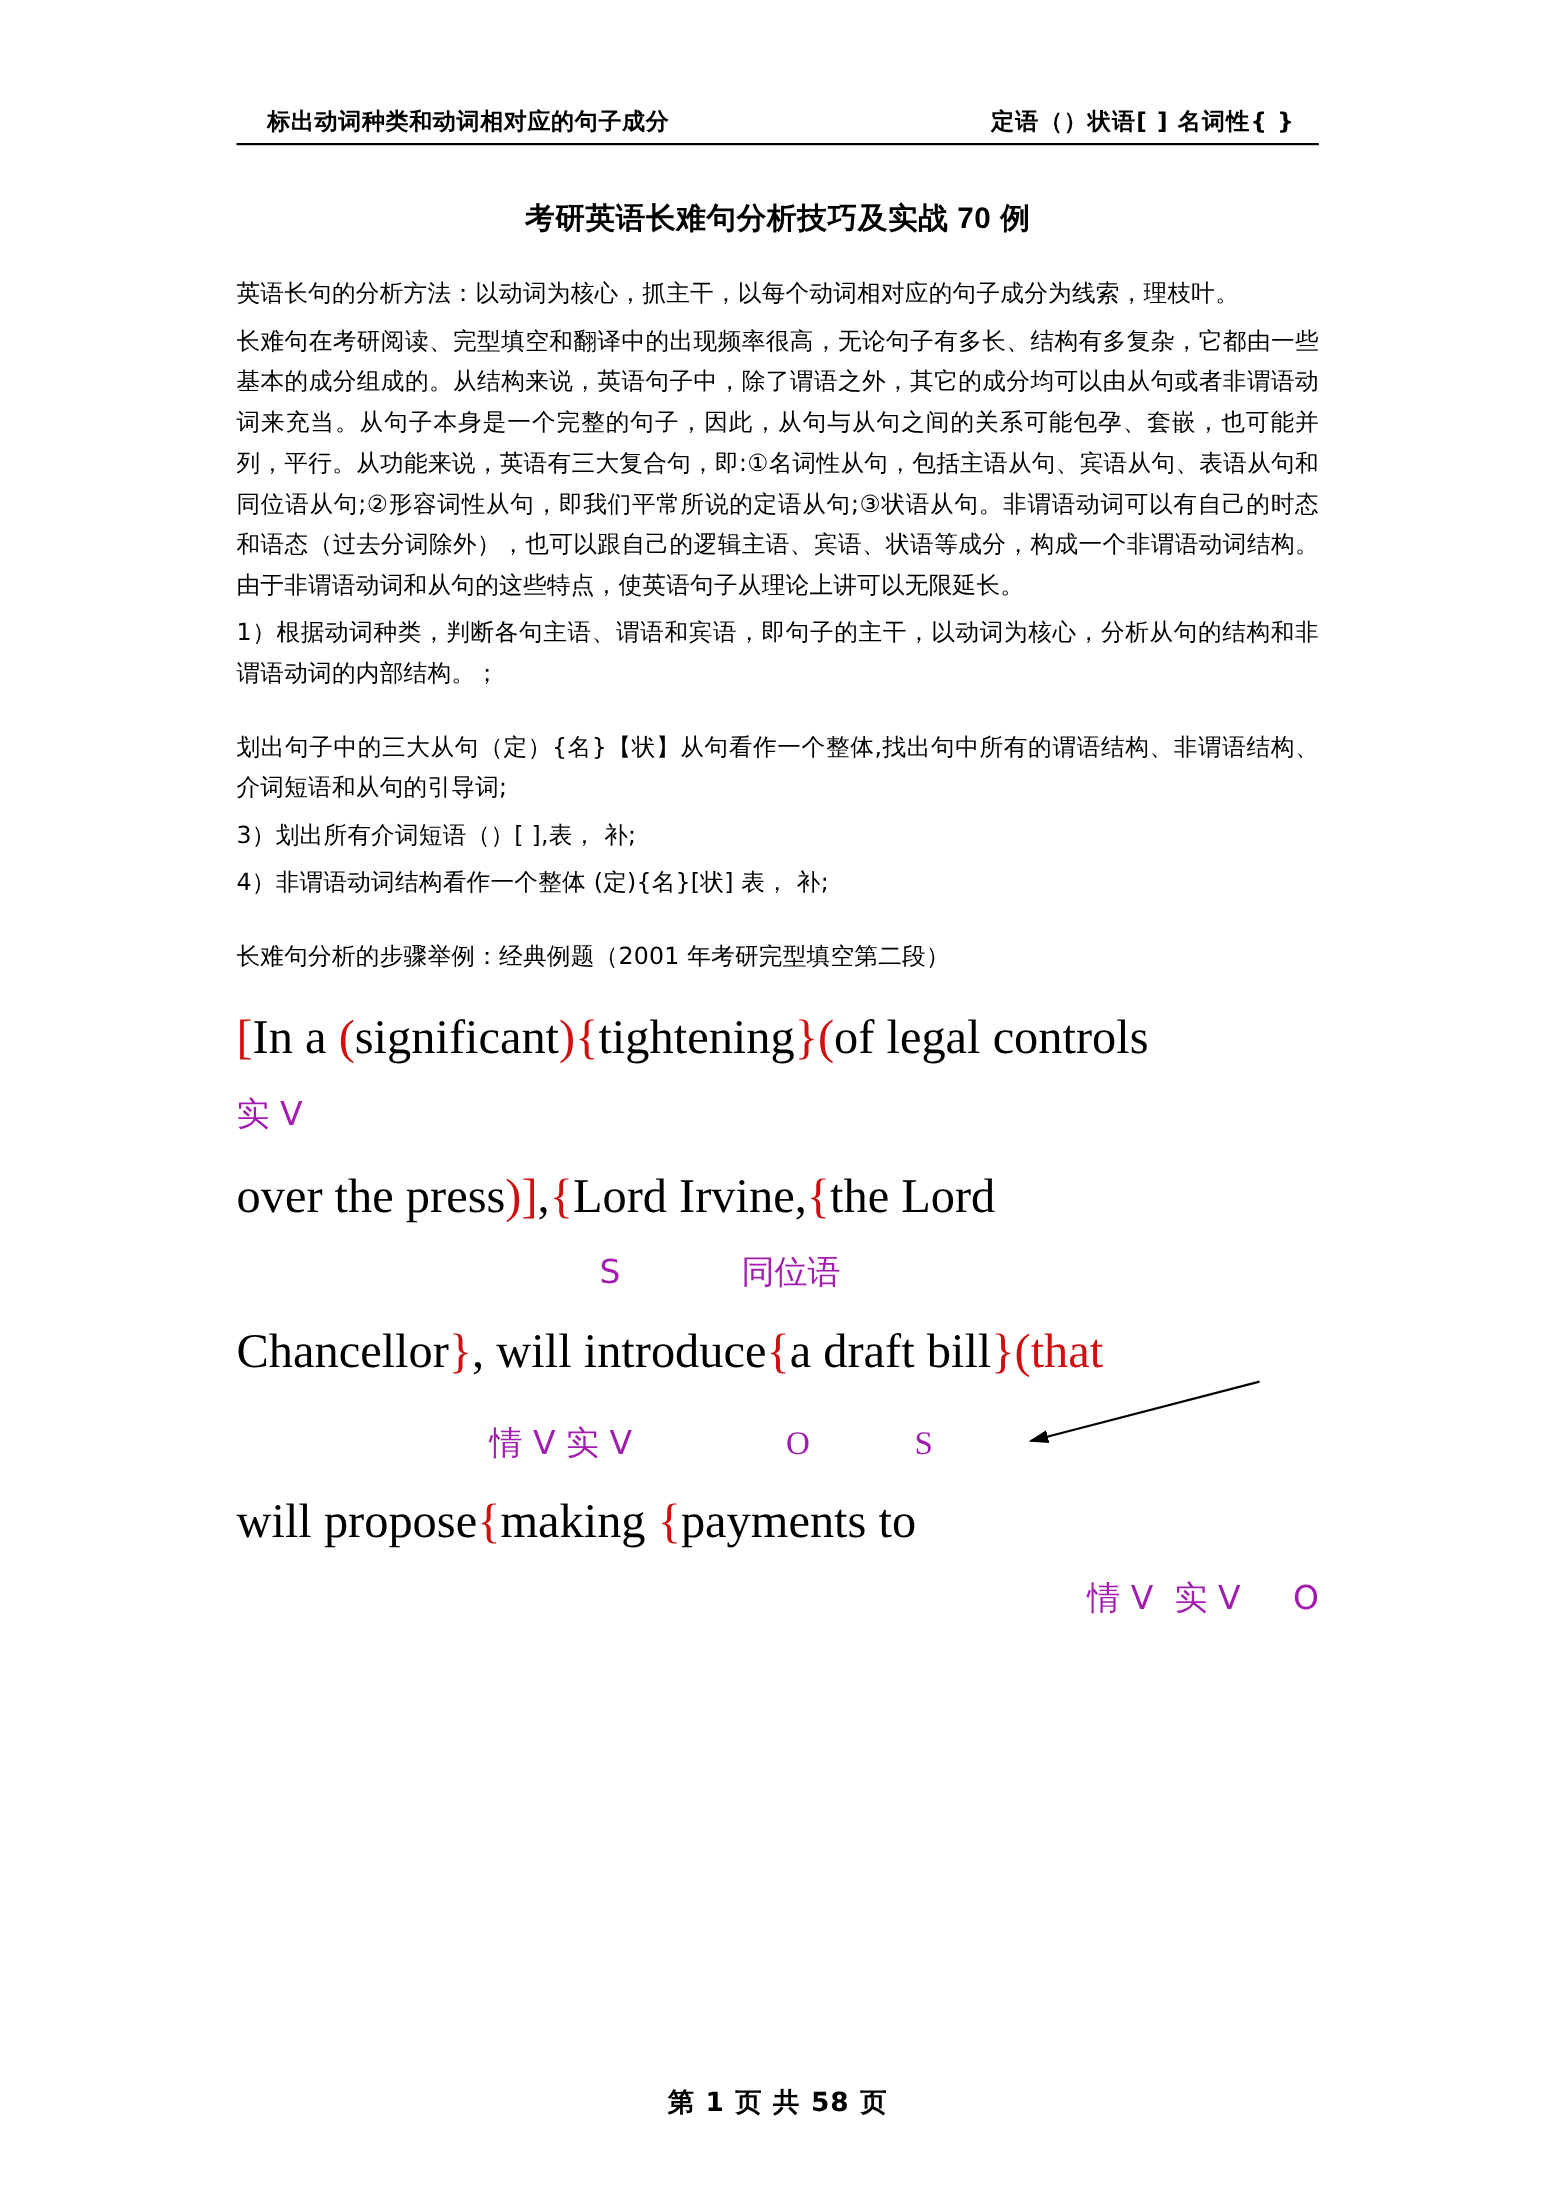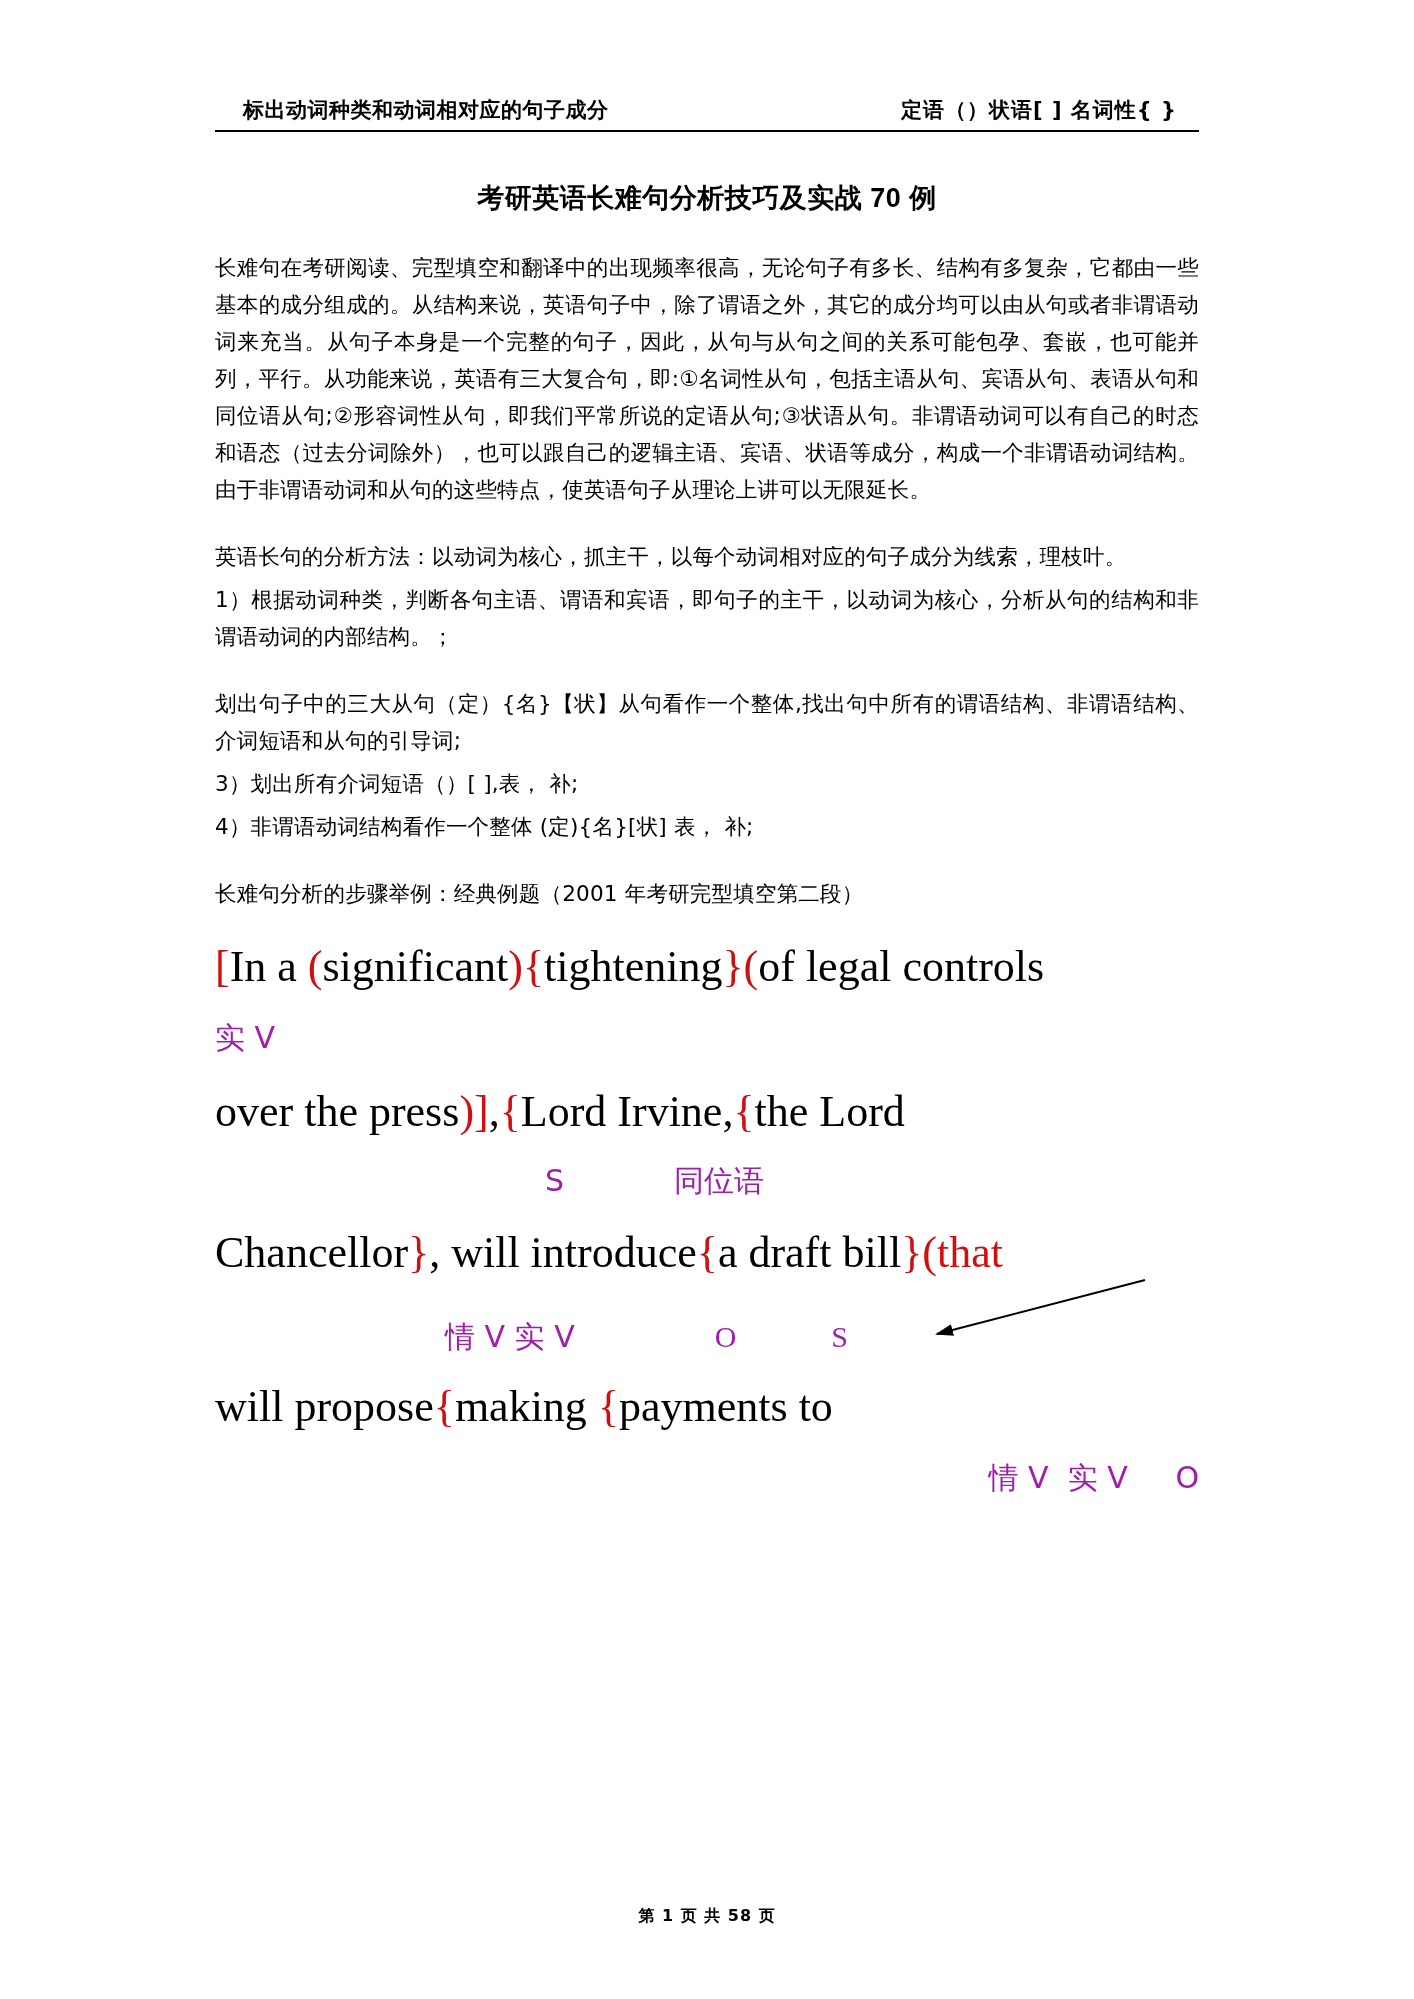--- a/index.html
+++ b/index.html
@@ -95,41 +95,41 @@
     pointer-events: none;
   }
 
   
   .footer {
     position: absolute;
     left: 0;
     right: 0;
     bottom: 72px;
     text-align: center;
-    font-size: 16px;
+    font-size: 24px;
     font-weight: bold;
     font-family: "DejaVu Sans", sans-serif;
     letter-spacing: 1px;
   }
 </style>
 </head>
 <body>
 
 <div class="page">
 
   <div class="header">
     <span class="left">标出动词种类和动词相对应的句子成分</span>
     <span class="right">定语（）状语[ ]  名词性{ }</span>
   </div>
 
   <div class="doc-title">考研英语长难句分析技巧及实战 70 例</div>
 
+  <p class="para gap-before-lg"> 英语长句的分析方法：以动词为核心，抓主干，以每个动词相对应的句子成分为线索，理枝叶。</p>
+
   <p class="para">长难句在考研阅读、完型填空和翻译中的出现频率很高，无论句子有多长、结构有多复杂，它都由一些基本的成分组成的。从结构来说，英语句子中，除了谓语之外，其它的成分均可以由从句或者非谓语动词来充当。从句子本身是一个完整的句子，因此，从句与从句之间的关系可能包孕、套嵌，也可能并列，平行。从功能来说，英语有三大复合句，即:①名词性从句，包括主语从句、宾语从句、表语从句和同位语从句;②形容词性从句，即我们平常所说的定语从句;③状语从句。非谓语动词可以有自己的时态和语态（过去分词除外），也可以跟自己的逻辑主语、宾语、状语等成分，构成一个非谓语动词结构。由于非谓语动词和从句的这些特点，使英语句子从理论上讲可以无限延长。</p>
-
-  <p class="para gap-before-lg"> 英语长句的分析方法：以动词为核心，抓主干，以每个动词相对应的句子成分为线索，理枝叶。</p>
 
   <p class="para">1）根据动词种类，判断各句主语、谓语和宾语，即句子的主干，以动词为核心，分析从句的结构和非谓语动词的内部结构。；</p>
 
   <p class="para gap-before-lg">划出句子中的三大从句（定）{名}【状】从句看作一个整体,找出句中所有的谓语结构、非谓语结构、介词短语和从句的引导词;</p>
 
   <p class="para">3）划出所有介词短语（）[ ],表，  补;</p>
 
   <p class="para">4）非谓语动词结构看作一个整体 (定){名}[状]  表，   补;</p>
 
   <p class="para gap-before-lg">长难句分析的步骤举例：经典例题（2001 年考研完型填空第二段）</p>

